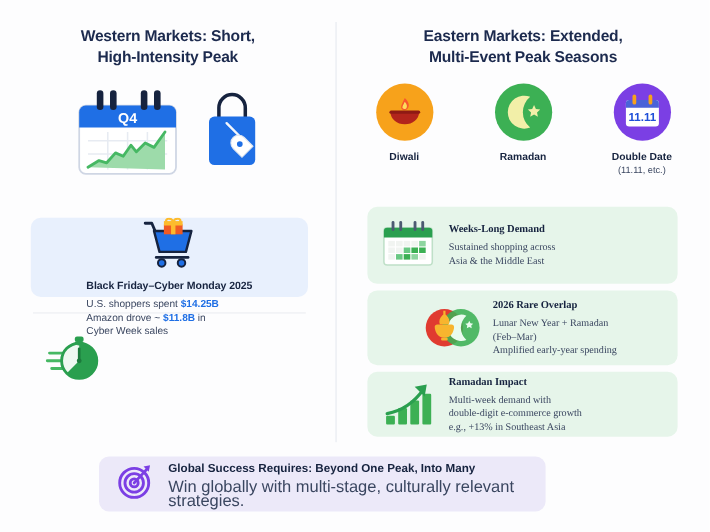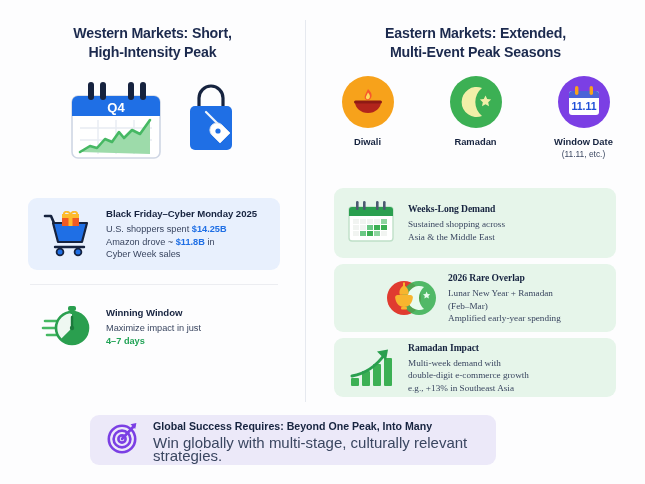--- a/index.html
+++ b/index.html
@@ -76,20 +76,21 @@
     top: 198px;
     width: 252px;
     height: 72px;
     background: #e8f0fd;
     border-radius: 9px;
     display: flex;
     align-items: center;
     padding: 0 10px;
     box-sizing: border-box;
     gap: 10px;
+    flex-direction: column;
   }
   .card-plain {
     position: absolute;
     left: 28px;
     top: 296px;
     width: 252px;
     height: 62px;
     display: flex;
     align-items: center;
     padding: 0 10px;
@@ -291,25 +292,20 @@
           <path d="M4 18h12M2 25h14M6 32h12" stroke="#46b863" stroke-width="2.6" stroke-linecap="round"></path>
           <circle cx="31" cy="25" r="16" fill="#eef8f1"></circle>
           <path d="M31 9a16 16 0 1 1 0 32 16 16 0 0 1-11.3-4.7L31 25z" fill="#2a9f4f"></path>
           <circle cx="31" cy="25" r="16" fill="none" stroke="#2a9f4f" stroke-width="2.6"></circle>
           <rect x="27" y="3" width="8" height="5" rx="2" fill="#2a9f4f"></rect>
           <rect x="29.5" y="6" width="3" height="5" fill="#2a9f4f"></rect>
           <line x1="31" y1="25" x2="31" y2="14" stroke="#1c7a3c" stroke-width="2.4" stroke-linecap="round"></line>
           <circle cx="31" cy="25" r="2.2" fill="#1c7a3c"></circle>
         </svg>
       </div>
-      <div class="card-body">
-        <div class="card-head">Winning Window</div>
-        <div class="card-line">Maximize impact in just</div>
-        <div class="card-line amt-green">4–7 days</div>
-      </div>
     </div>
   </div>
 
   <div class="col-right">
 
     <div class="col-title">
       <div>Eastern Markets: Extended,</div>
       <div>Multi-Event Peak Seasons</div>
     </div>
 
@@ -340,21 +336,21 @@
       <div class="event">
         <div class="orb" style="background:#7b3fe4">
           <svg width="40" height="40" viewBox="0 0 40 40">
             <rect x="5" y="9" width="30" height="24" rx="3" fill="#ffffff"></rect>
             <path d="M5 12a3 3 0 0 1 3-3h24a3 3 0 0 1 3 3v4H5z" fill="#4a63d8"></path>
             <rect x="11" y="4" width="3.4" height="9" rx="1.7" fill="#f7a21b"></rect>
             <rect x="25.6" y="4" width="3.4" height="9" rx="1.7" fill="#f7a21b"></rect>
             <text x="20" y="28" font-family="Liberation Sans, sans-serif" font-size="10.5" font-weight="bold" fill="#1f4fd8" text-anchor="middle">11.11</text>
           </svg>
         </div>
-        <div class="lbl">Window Date</div>
+        <div class="lbl">Double Date</div>
         <div class="sub">(11.11, etc.)</div>
       </div>
     </div>
 
     <div class="card-green g1">
       <div class="card-icon">
         <svg width="56" height="52" viewBox="0 0 56 52">
           <rect x="6" y="10" width="44" height="34" rx="3" fill="#ffffff" stroke="#bfe0c8" stroke-width="1.4"></rect>
           <path d="M6 13a3 3 0 0 1 3-3h38a3 3 0 0 1 3 3v6H6z" fill="#2a9f4f"></path>
           <rect x="13" y="4" width="2.6" height="9" rx="1.3" fill="#4c5a72"></rect>

